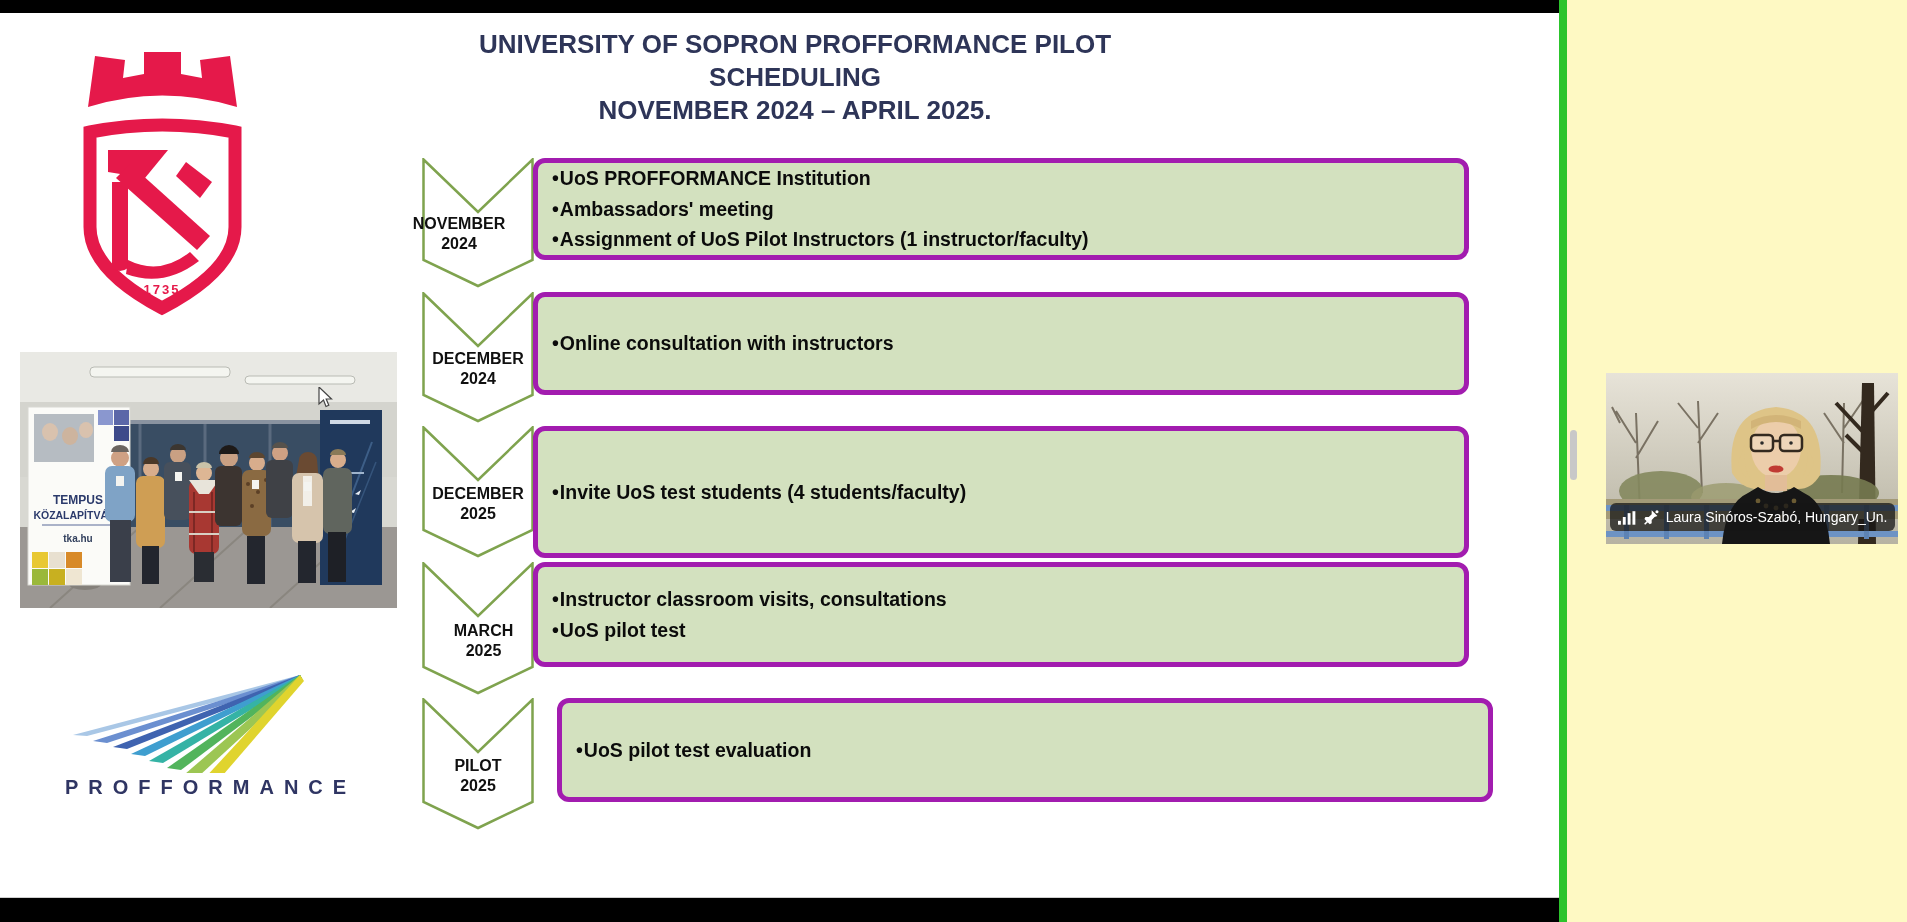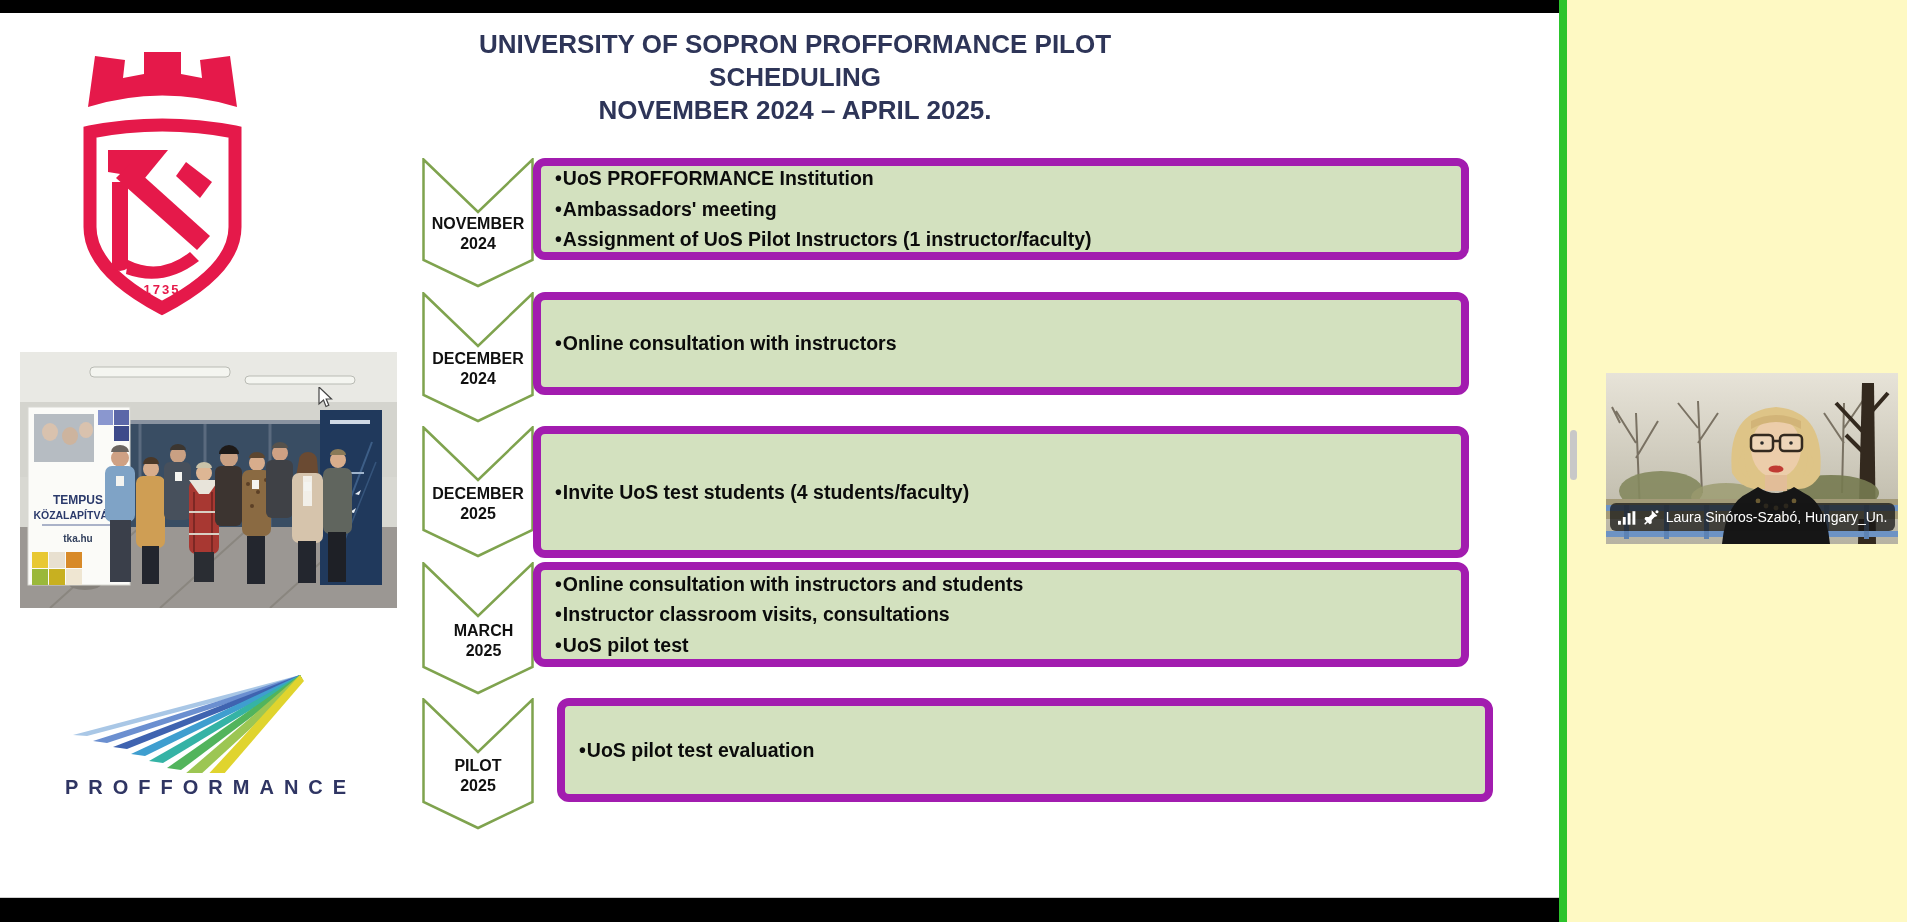--- a/index.html
+++ b/index.html
@@ -9,21 +9,21 @@
   .abs{position:absolute;}
 
   
   .slide{left:0;top:13px;width:1559px;height:884px;background:#fff;}
   .slide-title{left:140px;top:15px;width:1310px;text-align:center;
                color:#2E3558;font-weight:bold;font-size:26px;line-height:33px;}
 
   
   .chev-label{width:112px;display:flex;flex-direction:column;align-items:center;justify-content:center;
               color:#101010;font-weight:bold;font-size:16px;line-height:20px;text-align:center;}
-  .task-box{left:533px;width:936px;background:#D3E1BF;border:8px solid #a21caf;border-radius:12px;
+  .task-box{left:533px;width:936px;background:#D3E1BF;border:5px solid #a21caf;border-radius:12px;
             display:flex;flex-direction:column;justify-content:center;padding:6px 10px 6px 14px;}
   .task-box ul{margin:0;padding:0;list-style:none;}
   .task-box li{color:#0b0b0b;font-weight:bold;font-size:19.5px;line-height:30.5px;white-space:nowrap;}
   .task-box li::before{content:"\2022";margin-right:1px;}
 
   
   .prof-word{left:55px;top:763px;width:296px;text-align:center;color:#2F3563;font-weight:bold;
              font-size:20px;letter-spacing:10px;text-indent:10px;white-space:nowrap;}
 
   
@@ -182,21 +182,21 @@
         <polygon points="245,12 249,18 162,119 148,117" fill="#e0d42e"></polygon>
       </svg>
       <div class="abs prof-word" style="left:0;top:113px;width:296px;">PROFFORMANCE</div>
     </div>
 
     <div>
 
       <svg class="abs" style="left:422px;top:145px;" width="112" height="131" viewBox="0 0 112 131">
         <path d="M1.5,1.5 L56,54 L110.5,1.5 L110.5,102 L56,128 L1.5,102 Z" fill="#fff" stroke="#7FA34E" stroke-width="2.5"></path>
       </svg>
-      <div class="abs chev-label" style="left:422px;top:195px;height:52px;text-align:right;">
+      <div class="abs chev-label" style="left:403px;top:195px;height:52px;text-align:right;">
         <div>NOVEMBER</div>
           <div>2024</div>
       </div>
       <div class="abs task-box" style="top:145px;height:102px;">
         <ul>
           <li>UoS PROFFORMANCE Institution</li>
           <li>Ambassadors' meeting</li>
           <li>Assignment of UoS Pilot Instructors (1 instructor/faculty)</li>
         </ul>
       </div>
@@ -229,21 +229,20 @@
 
       <svg class="abs" style="left:422px;top:549px;" width="112" height="134" viewBox="0 0 112 134">
         <path d="M1.5,1.5 L56,54 L110.5,1.5 L110.5,105 L56,131 L1.5,105 Z" fill="#fff" stroke="#7FA34E" stroke-width="2.5"></path>
       </svg>
       <div class="abs chev-label" style="left:422px;top:601px;height:53px;padding-left:11px;">
         <div>MARCH</div>
           <div>2025</div>
       </div>
       <div class="abs task-box" style="top:549px;height:105px;">
         <ul>
-          <li>Online consultation with instructors and students</li>
           <li>Instructor classroom visits, consultations</li>
           <li>UoS pilot test</li>
         </ul>
       </div>
 
       <svg class="abs" style="left:422px;top:685px;" width="112" height="133" viewBox="0 0 112 133">
         <path d="M1.5,1.5 L56,54 L110.5,1.5 L110.5,104 L56,130 L1.5,104 Z" fill="#fff" stroke="#7FA34E" stroke-width="2.5"></path>
       </svg>
       <div class="abs chev-label" style="left:422px;top:737px;height:52px;">
         <div>PILOT</div>

